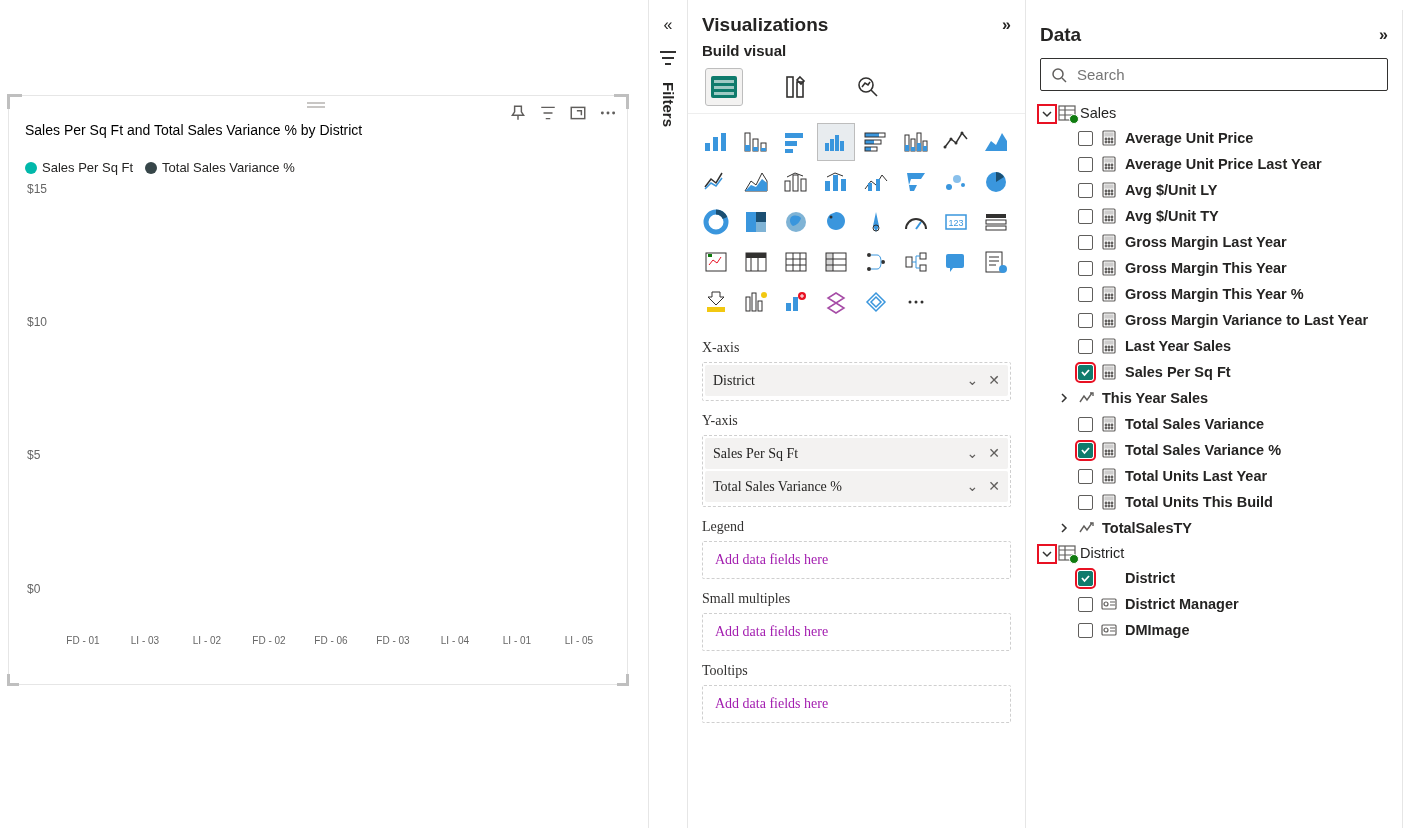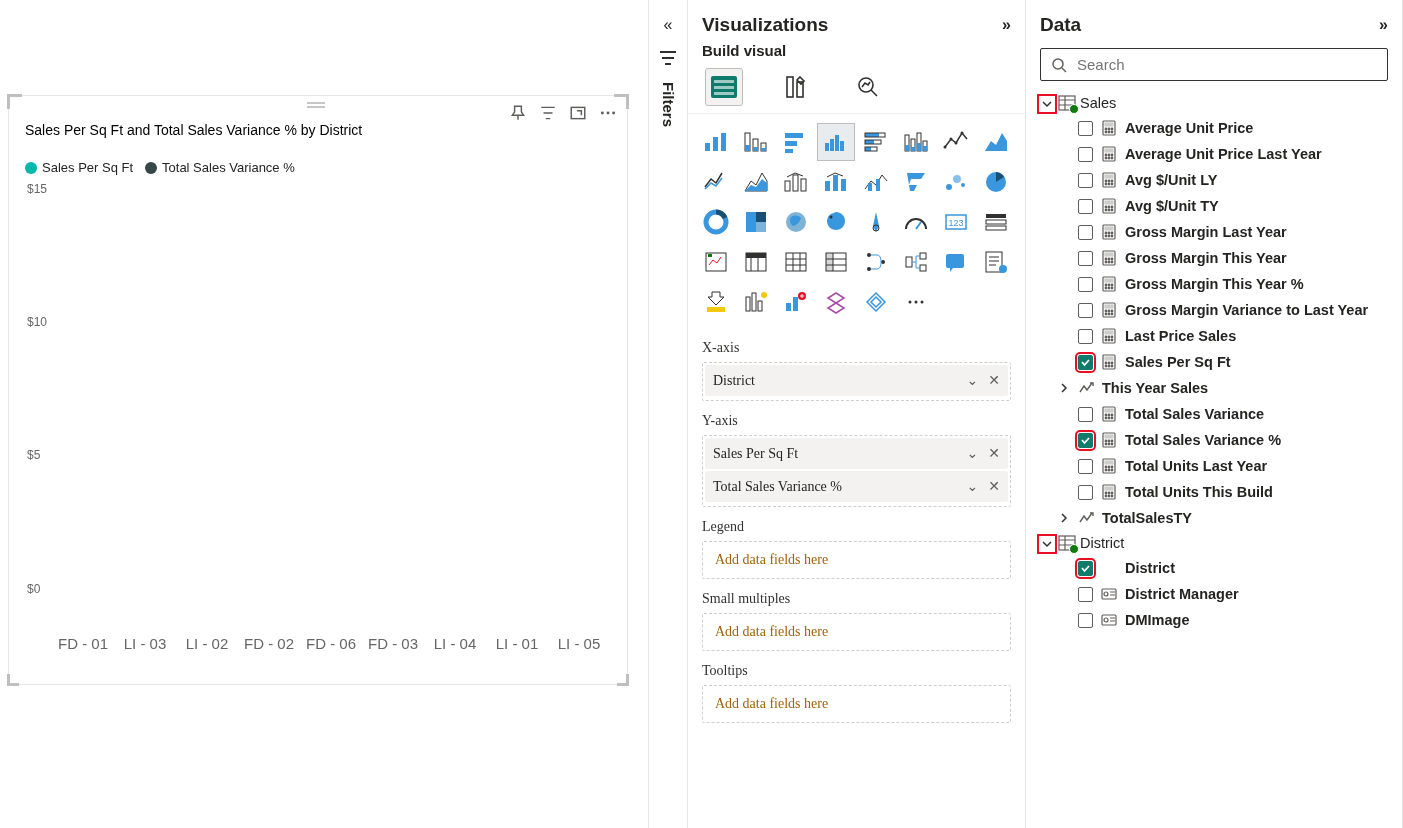--- a/index.html
+++ b/index.html
@@ -81,21 +81,21 @@
     gap: 10px;
     padding: 0 6px;
   }
   .cat { flex: 1; display: flex; align-items: flex-end; gap: 3px; }
   .bar-teal { flex: 1; background: var(--teal); }
   .bar-dark { flex: 1; background: #374649; max-height: 3px; }
   .xlabels {
     margin-left: 26px;
     display: flex; gap: 10px;
     padding: 46px 6px 0 6px;
-    font-size: 15px; color: #666;
+    font-size: 10px; color: #666;
   }
   .xlabels span { flex: 1; text-align: center; white-space: nowrap; }
 
   
   .filters-tab {
     flex: 0 0 40px;
     border-left: 1px solid #e6e6e6;
     border-right: 1px solid #e6e6e6;
     display: flex; flex-direction: column; align-items: center;
     padding-top: 16px; gap: 16px;
@@ -106,21 +106,21 @@
     font-size: 15px;
     font-weight: 600;
   }
 
   
   .pane {
     border-right: 1px solid #e6e6e6;
     display: flex; flex-direction: column;
   }
   .viz-pane { flex: 0 0 338px; }
-  .data-pane { flex: 1; }
+  .data-pane { flex: 1; margin-top: 10px; }
   .pane-hdr {
     display: flex; justify-content: space-between; align-items: center;
     padding: 14px 14px 2px 14px;
     font-size: 19px; font-weight: 600;
   }
   .pane-sub {
     padding: 4px 14px 8px 14px;
     font-size: 15px; font-weight: 600;
   }
   .tabs3 {
@@ -156,21 +156,21 @@
     background: #f3f2f1;
     border-radius: 2px;
     padding: 7px 8px;
     display:flex; align-items:center; justify-content:space-between;
     font-size: 14px;
     margin-bottom: 2px;
   }
   .field-chip .r { display:flex; gap:10px; color:#605e5c; }
   .placeholder {
     padding: 8px 10px;
-    color: #a16207;
+    color: #a21caf;
     font-size: 14px;
   }
 
   
   .search {
     margin: 10px 14px;
     border: 1px solid #323130;
     border-radius: 2px;
     display:flex; align-items:center; gap:8px;
     padding: 6px 10px;
@@ -804,21 +804,21 @@
         <svg class="fi" viewBox="0 0 16 16" fill="none" stroke="currentColor" stroke-width="1.2">
           <rect x="2" y="1" width="12" height="14" rx="1"></rect>
           <rect x="4" y="3" width="8" height="3" fill="currentColor" opacity=".3"></rect>
           <circle cx="5" cy="9" r=".8" fill="currentColor"></circle>
           <circle cx="8" cy="9" r=".8" fill="currentColor"></circle>
           <circle cx="11" cy="9" r=".8" fill="currentColor"></circle>
           <circle cx="5" cy="12" r=".8" fill="currentColor"></circle>
           <circle cx="8" cy="12" r=".8" fill="currentColor"></circle>
           <circle cx="11" cy="12" r=".8" fill="currentColor"></circle>
         </svg>
-        <span>Last Price Sales</span>
+        <span>Last Year Sales</span>
       </div>
       <div class="field-row">
         <span class="cb on boxed">
           <svg width="11" height="11">
             <path d="M2 5l2.5 3L9 3" fill="none" stroke="#fff" stroke-width="1.8"></path>
           </svg>
         </span>
         <svg class="fi" viewBox="0 0 16 16" fill="none" stroke="currentColor" stroke-width="1.2">
           <rect x="2" y="1" width="12" height="14" rx="1"></rect>
           <rect x="4" y="3" width="8" height="3" fill="currentColor" opacity=".3"></rect>

